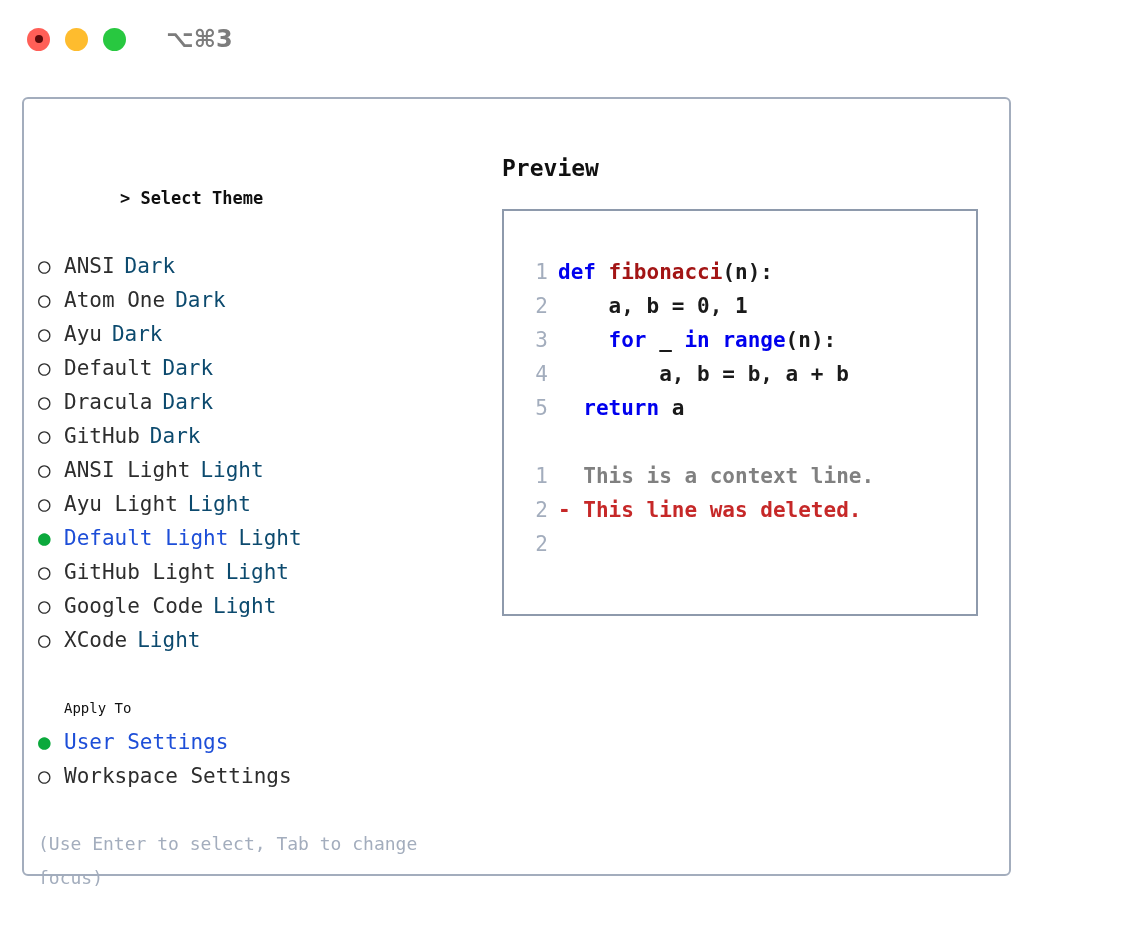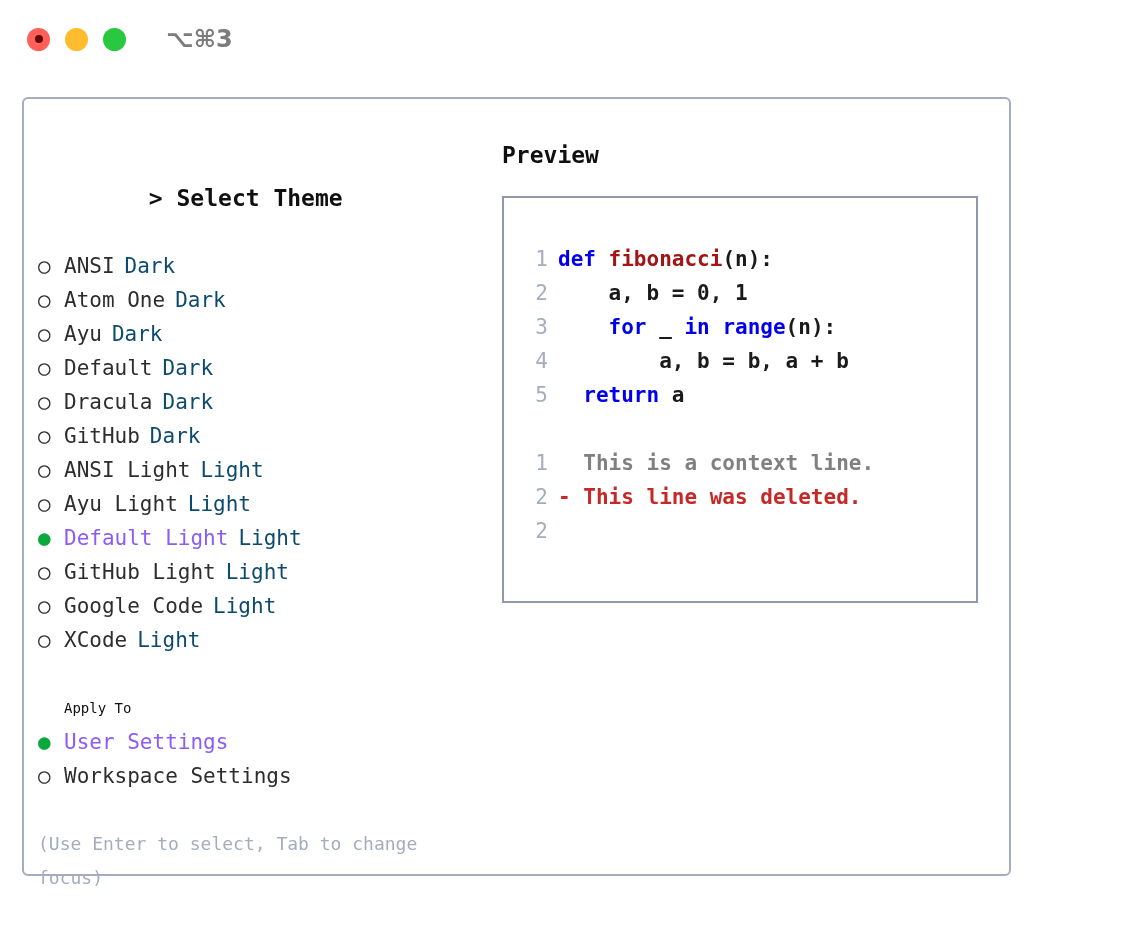--- a/index.html
+++ b/index.html
@@ -76,21 +76,21 @@
 
   
   .left-col {
     position: absolute;
     left: 14px;
     top: 48px;
     width: 470px;
   }
 
   .section-title {
-    font-size: 23px;
+    font-size: 17px;
     font-weight: bold;
     color: #101010;
     line-height: 34px;
     white-space: pre;
   }
 
   .opt-row {
     display: flex;
     align-items: baseline;
     line-height: 34px;
@@ -98,21 +98,21 @@
     white-space: pre;
   }
   .marker {
     width: 26px;
     flex: 0 0 26px;
     color: #303030;
     font-size: 21px;
   }
   .marker.sel { color: #0ba93c; }
   .opt-name { color: #2d2d2d; }
-  .opt-row.selected .opt-name { color: #8b5cf6; }
+  .opt-row.selected .opt-name { color: #1d4ed8; }
   .opt-kind {
     color: #0c4a6e;
     margin-left: 10px;
   }
 
   .subheader {
     display: flex;
     line-height: 34px;
     font-size: 14px;
     white-space: pre;
@@ -127,21 +127,21 @@
     font-size: 18px;
     line-height: 34px;
     color: #a3adbd;
     width: 400px;
   }
 
   
   .right-col {
     position: absolute;
     left: 478px;
-    top: 39px;
+    top: 52px;
     width: 500px;
   }
   .preview-title {
     font-size: 23px;
     font-weight: bold;
     color: #101010;
     line-height: 34px;
     white-space: pre;
   }
   .preview-box {

